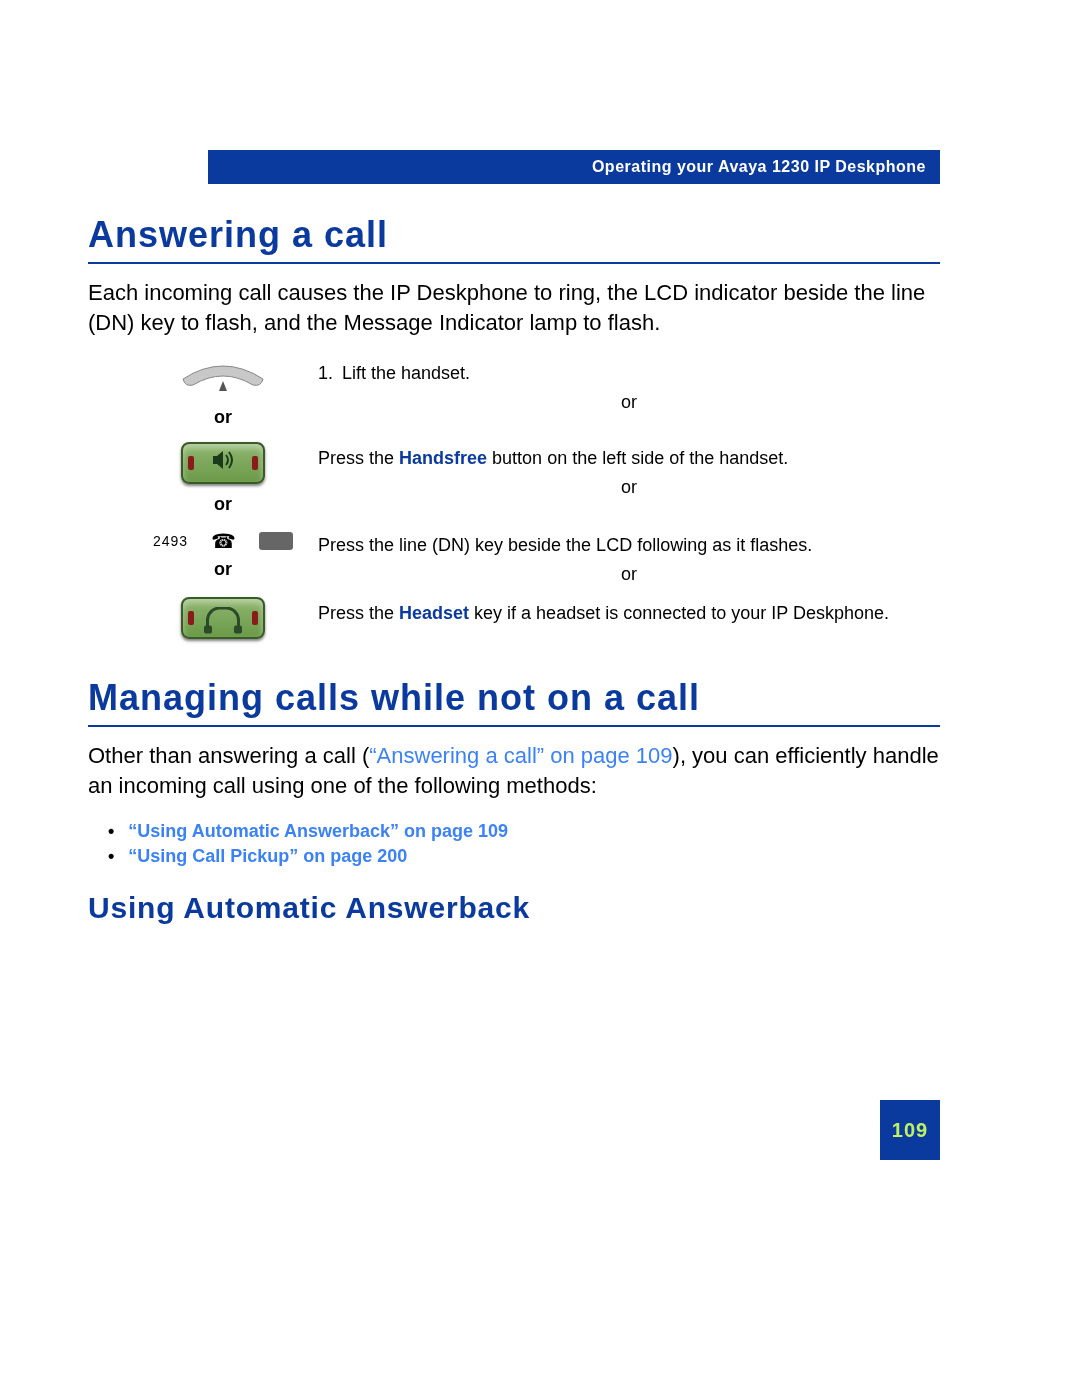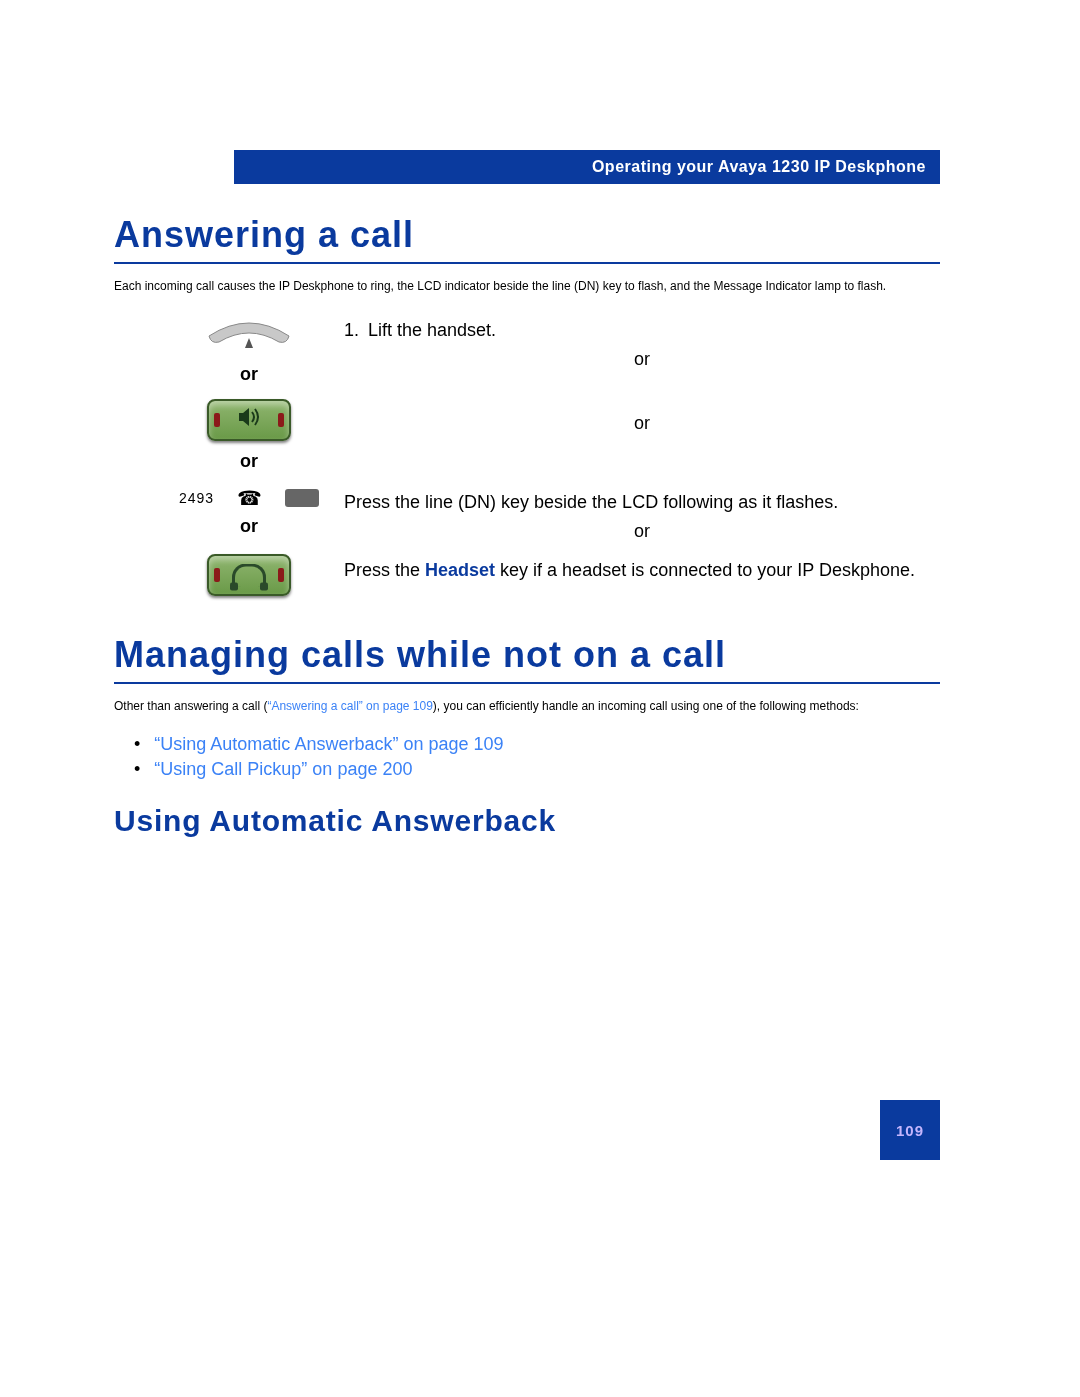--- a/index.html
+++ b/index.html
@@ -4,21 +4,21 @@
 <style>
   body {
     margin: 0;
     padding: 0;
     background: #fff;
     font-family: Arial, Helvetica, sans-serif;
     color: #000;
     width: 1080px;
   }
   .page {
-    padding: 150px 140px 100px 114px;
+    padding: 150px 140px 100px 88px;
     position: relative;
     min-height: 1200px;
     box-sizing: border-box;
   }
   .header-bar {
     background: #0a3a9e;
     color: #fff;
     font-weight: bold;
     font-size: 16px;
     padding: 8px 14px;
@@ -30,21 +30,21 @@
   h1.section-title {
     color: #0a3a9e;
     font-size: 36px;
     font-weight: bold;
     letter-spacing: 1px;
     margin: 20px 0 4px 0;
     border-bottom: 2px solid #0a3a9e;
     padding-bottom: 6px;
   }
   p.body-text {
-    font-size: 12px;
+    font-size: 22px;
     line-height: 1.35;
     margin: 14px 0 20px 0;
   }
   .instruction-table {
     display: flex;
     flex-direction: column;
     margin: 20px 0 30px 50px;
   }
   .instr-row {
     display: flex;
@@ -152,20 +152,21 @@
     background: #666;
     border-radius: 3px;
     display: inline-block;
   }
   .link-blue { color: #0a3a9e; font-weight: bold; }
   .link-text { color: #3b82f6; }
   ul.link-list {
     list-style: none;
     padding-left: 20px;
     margin: 8px 0 24px 0;
+    font-weight: bold;
   }
   ul.link-list li {
     font-size: 18px;
     margin: 4px 0;
   }
   ul.link-list li::before {
     content: "•";
     margin-right: 14px;
     color: #000;
   }
@@ -176,23 +177,23 @@
     letter-spacing: 0.8px;
     margin: 18px 0 6px 0;
   }
   .page-number-badge {
     position: absolute;
     right: 140px;
     bottom: 40px;
     width: 60px;
     height: 60px;
     background: #0a3a9e;
-    color: #c4b5fd;
-    font-weight: bold;
-    font-size: 15px;
+    color: #bef264;
+    font-weight: bold;
+    font-size: 20px;
     display: flex;
     align-items: center;
     justify-content: center;
     letter-spacing: 1px;
   }
 </style>
 </head>
 <body>
 
 <div class="page">
@@ -233,20 +234,23 @@
               <path d="M2 7 L6 7 L12 2 L12 20 L6 15 L2 15 Z" fill="#1a3a1a"></path>
               <path d="M15 6 Q19 11 15 16" stroke="#1a3a1a" stroke-width="2" fill="none"></path>
               <path d="M18 3 Q24 11 18 19" stroke="#1a3a1a" stroke-width="2" fill="none"></path>
             </svg>
           </span>
           <span class="dot-right"></span>
         </span>
         <div class="or-left">or</div>
       </div>
       <div class="text-col">
+        <div>
+          <span>Press the </span><span class="link-blue">Handsfree</span><span> button on the left side of the handset.</span>
+        </div>
         <div class="or-right">or</div>
       </div>
     </div>
 
     <div class="instr-row">
       <div class="icon-col">
         <span class="dn-key">
           <span class="label">2493</span>
           <span class="phone-icon">☎</span>
           <span class="btn-gray"></span>

